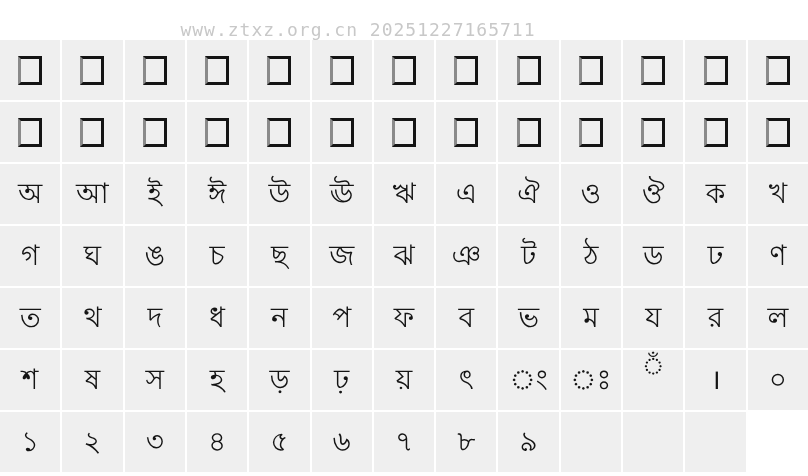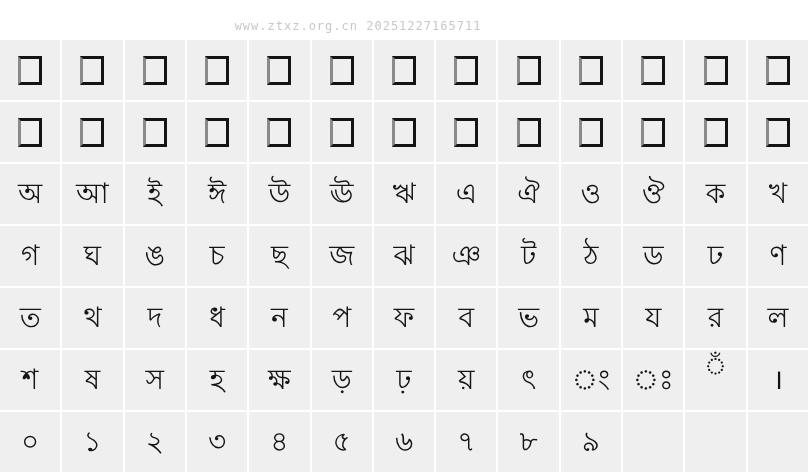--- a/index.html
+++ b/index.html
@@ -10,21 +10,21 @@
   html,body{margin:0;padding:0;}
   body{
     width:808px;height:476px;position:relative;overflow:hidden;
     background:var(--page-bg);
     font-family:"DejaVu Sans",sans-serif;
   }
   .watermark{
     position:absolute;top:19px;left:0;width:716px;
     text-align:center;
     font-family:"DejaVu Sans Mono",monospace;
-    font-size:12px;letter-spacing:1px;
+    font-size:18px;letter-spacing:1px;
     color:var(--watermark);
     white-space:pre;
   }
   .glyph-grid{
     position:absolute;top:40px;left:0;width:808px;
     display:grid;
     grid-template-columns:repeat(13,1fr);
     grid-auto-rows:60px;
     gap:2px;
     background:var(--grid-gap);
@@ -258,23 +258,20 @@
     <div class="cell">
       <span class="glyph">ষ</span>
     </div>
     <div class="cell">
       <span class="glyph">স</span>
     </div>
     <div class="cell">
       <span class="glyph">হ</span>
     </div>
     <div class="cell">
-      <span class="glyph">ক্ষ</span>
-    </div>
-    <div class="cell">
       <span class="glyph">ড়</span>
     </div>
     <div class="cell">
       <span class="glyph">ঢ়</span>
     </div>
     <div class="cell">
       <span class="glyph">য়</span>
     </div>
     <div class="cell">
       <span class="glyph">ৎ</span>

